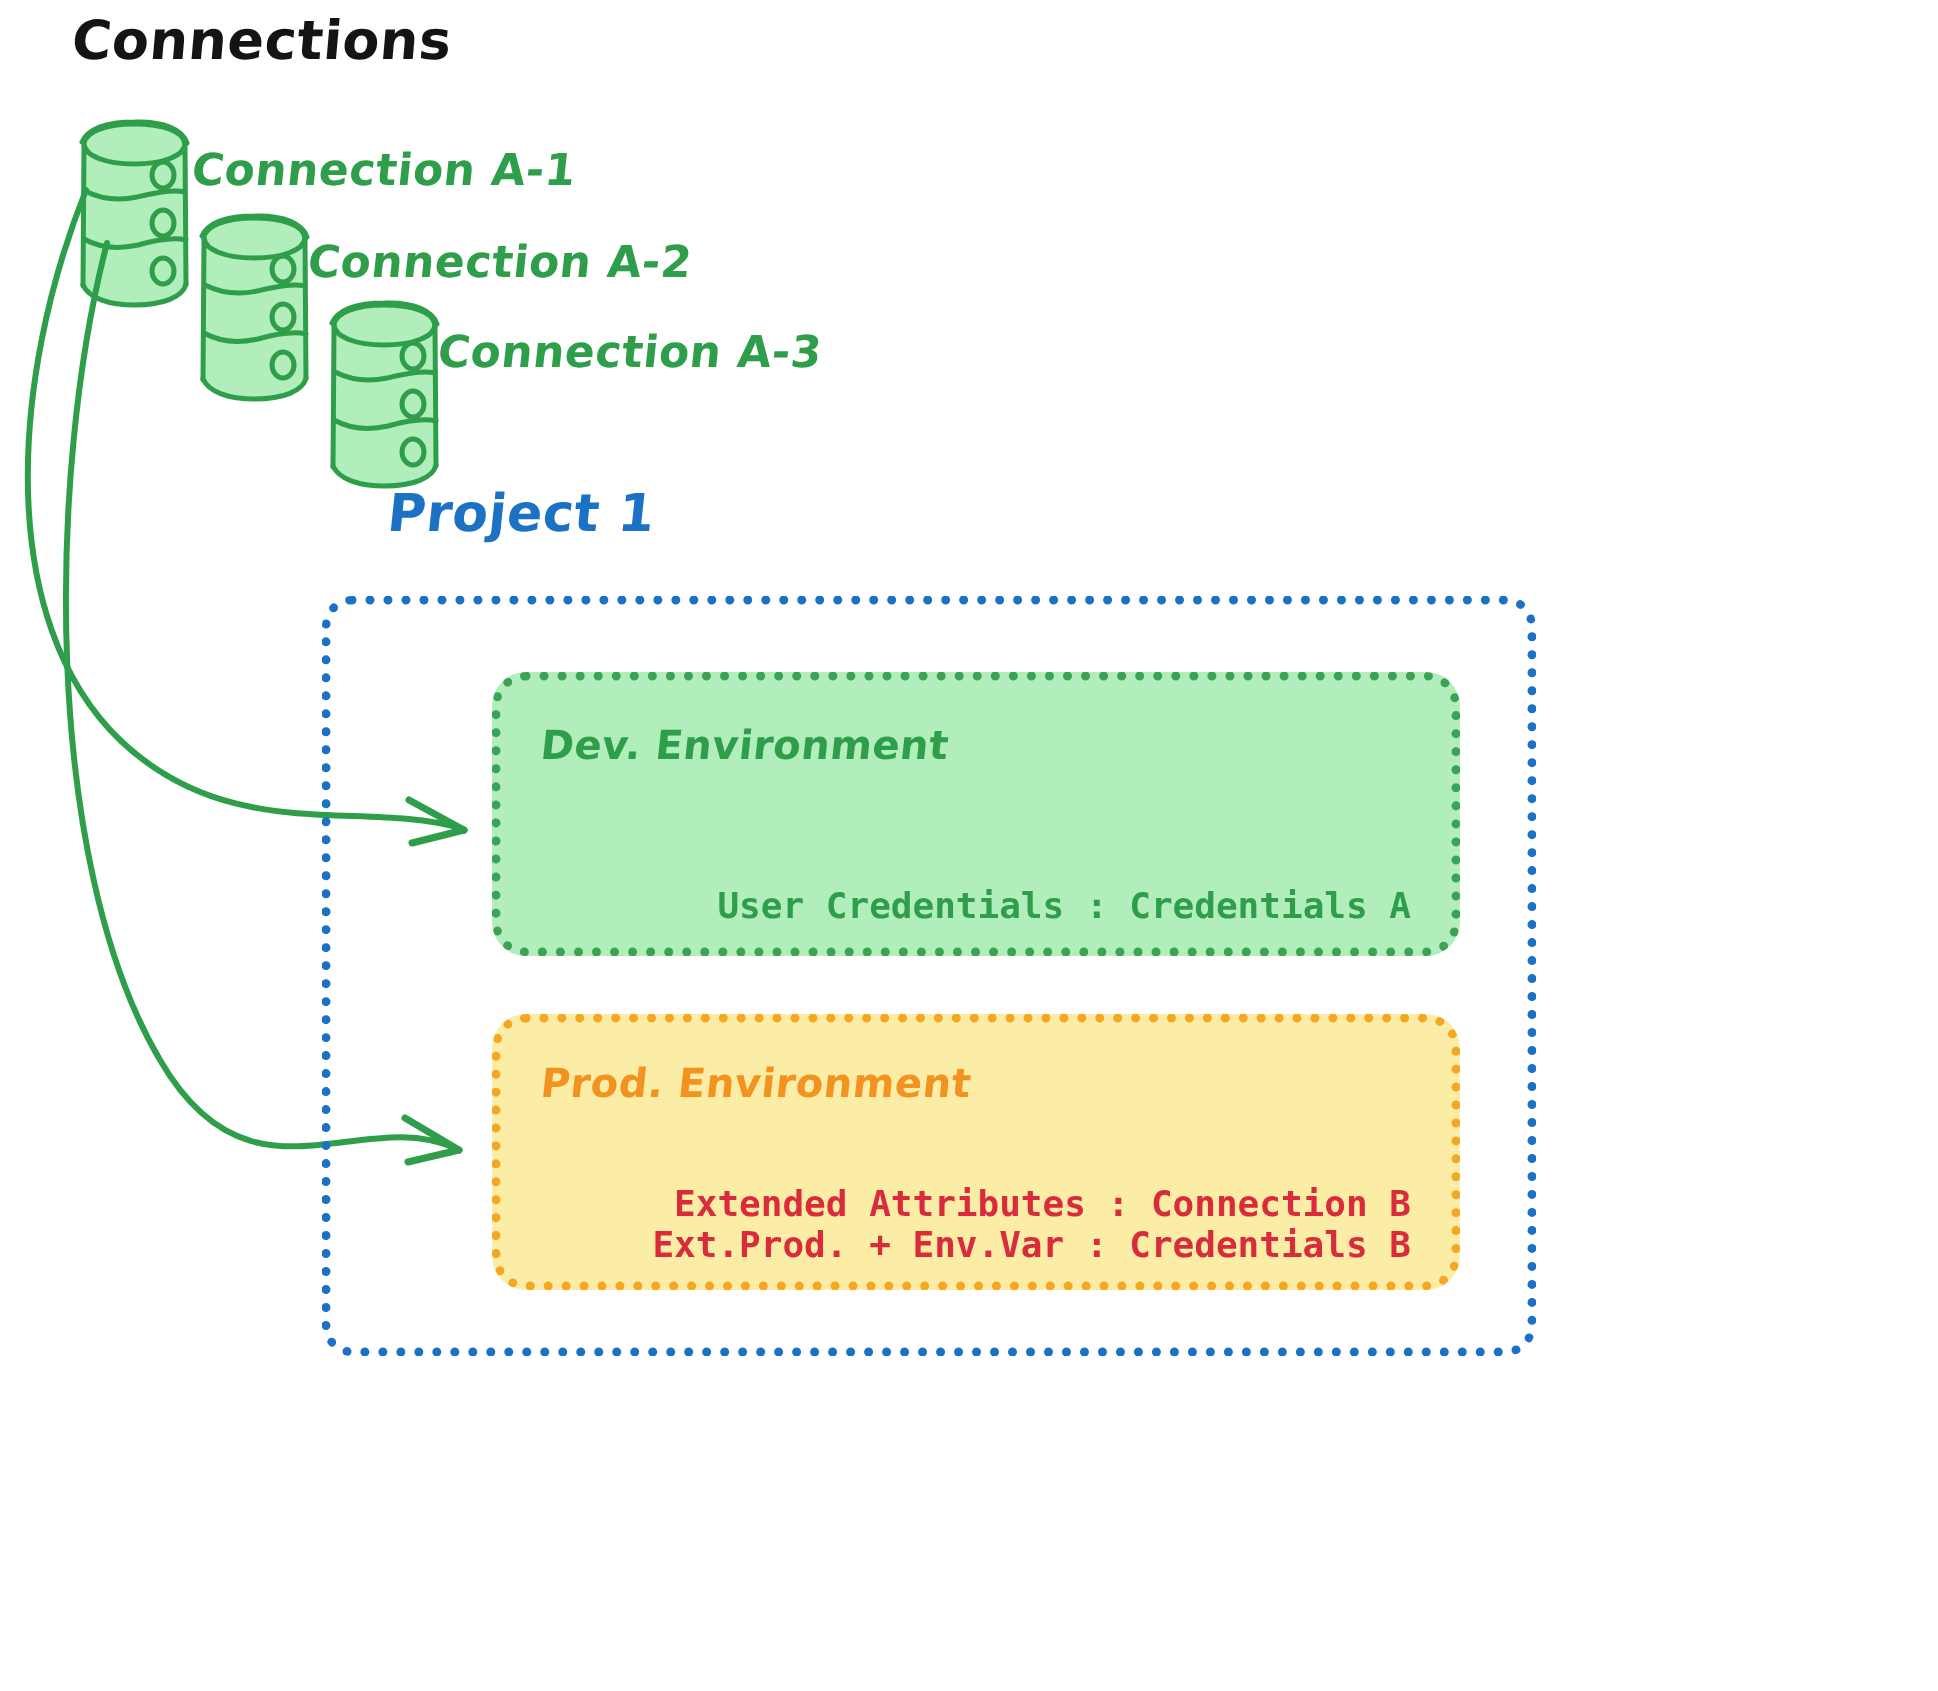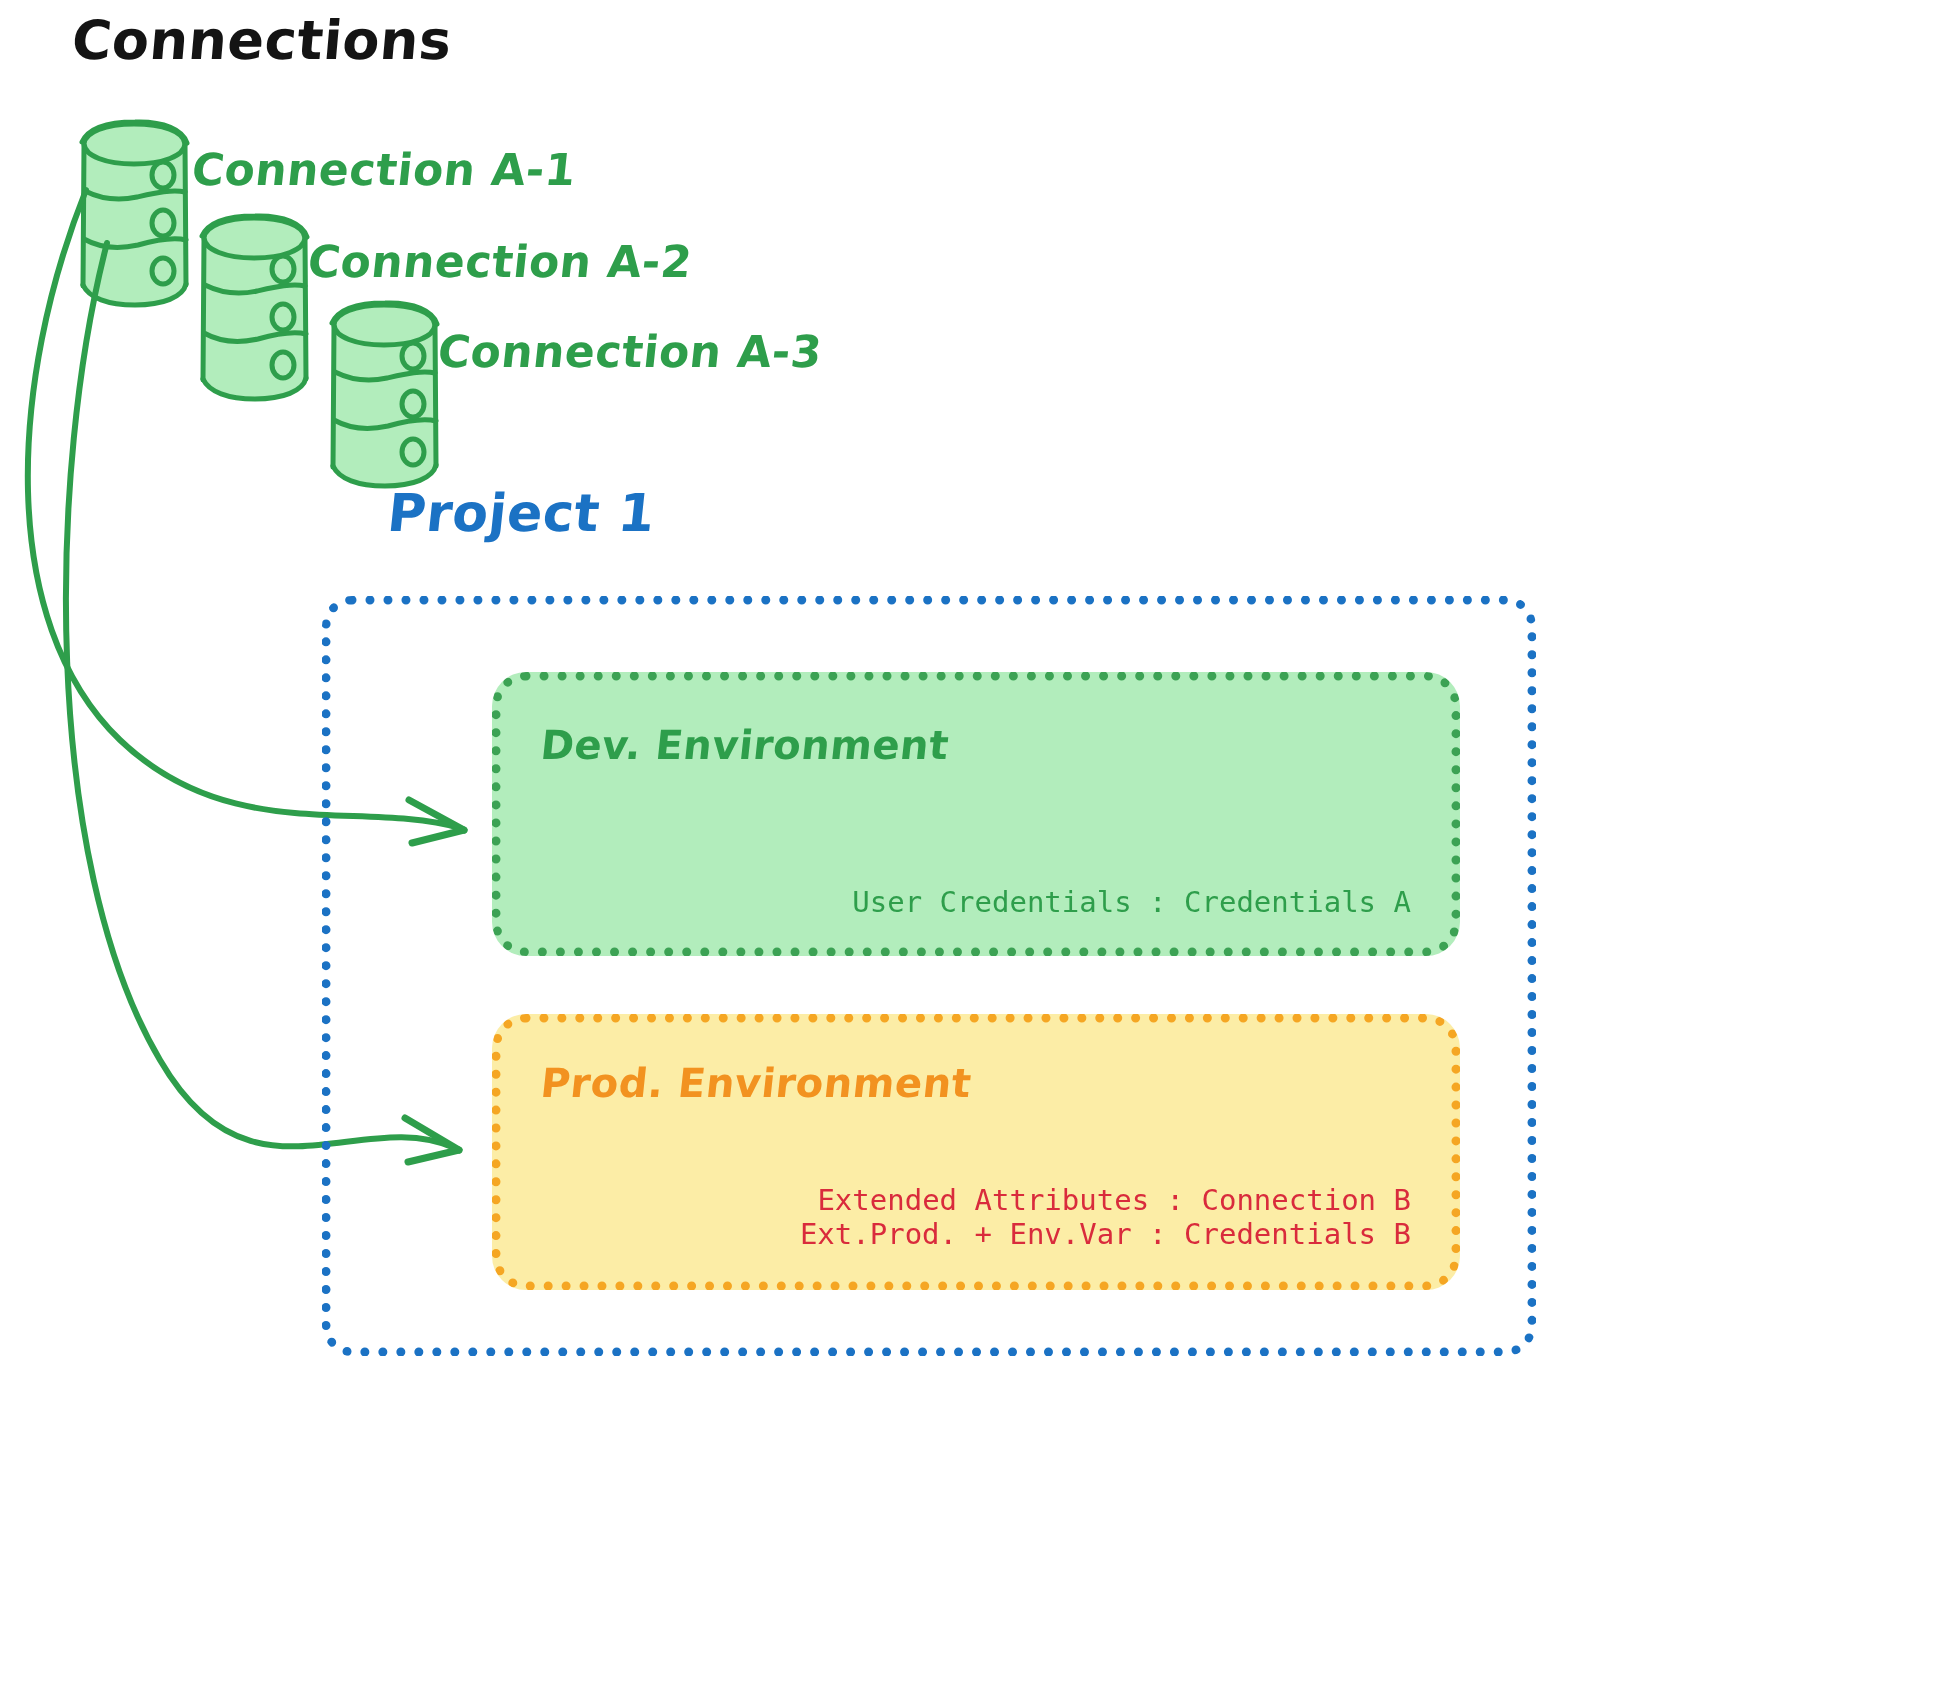--- a/index.html
+++ b/index.html
@@ -71,24 +71,24 @@
     transform:skewX(-6deg);
     white-space:nowrap;
     font-weight:700;
   }
   #dev-env-title{left:40px;top:44px;color:#2e9e4b;}
   #prod-env-title{left:40px;top:40px;color:#f29220;}
 
   .mono-line{
     position:absolute;
     font-family:"DejaVu Sans Mono",monospace;
-    font-size:29px;
+    font-size:36px;
     letter-spacing:0px;
     white-space:pre;
-    font-weight:400;
+    font-weight:700;
   }
   #dev-cred-line{right:40px;top:204px;color:#2e9e4b;text-align:right;}
   #prod-lines{
     position:absolute;right:40px;top:160px;text-align:right;color:#d92b3c;
   }
   #prod-lines .mono-line{position:relative;display:block;right:auto;top:auto;}
 
   
   #vec{position:absolute;left:0;top:0;width:1938px;height:1691px;pointer-events:none;}
 </style>

